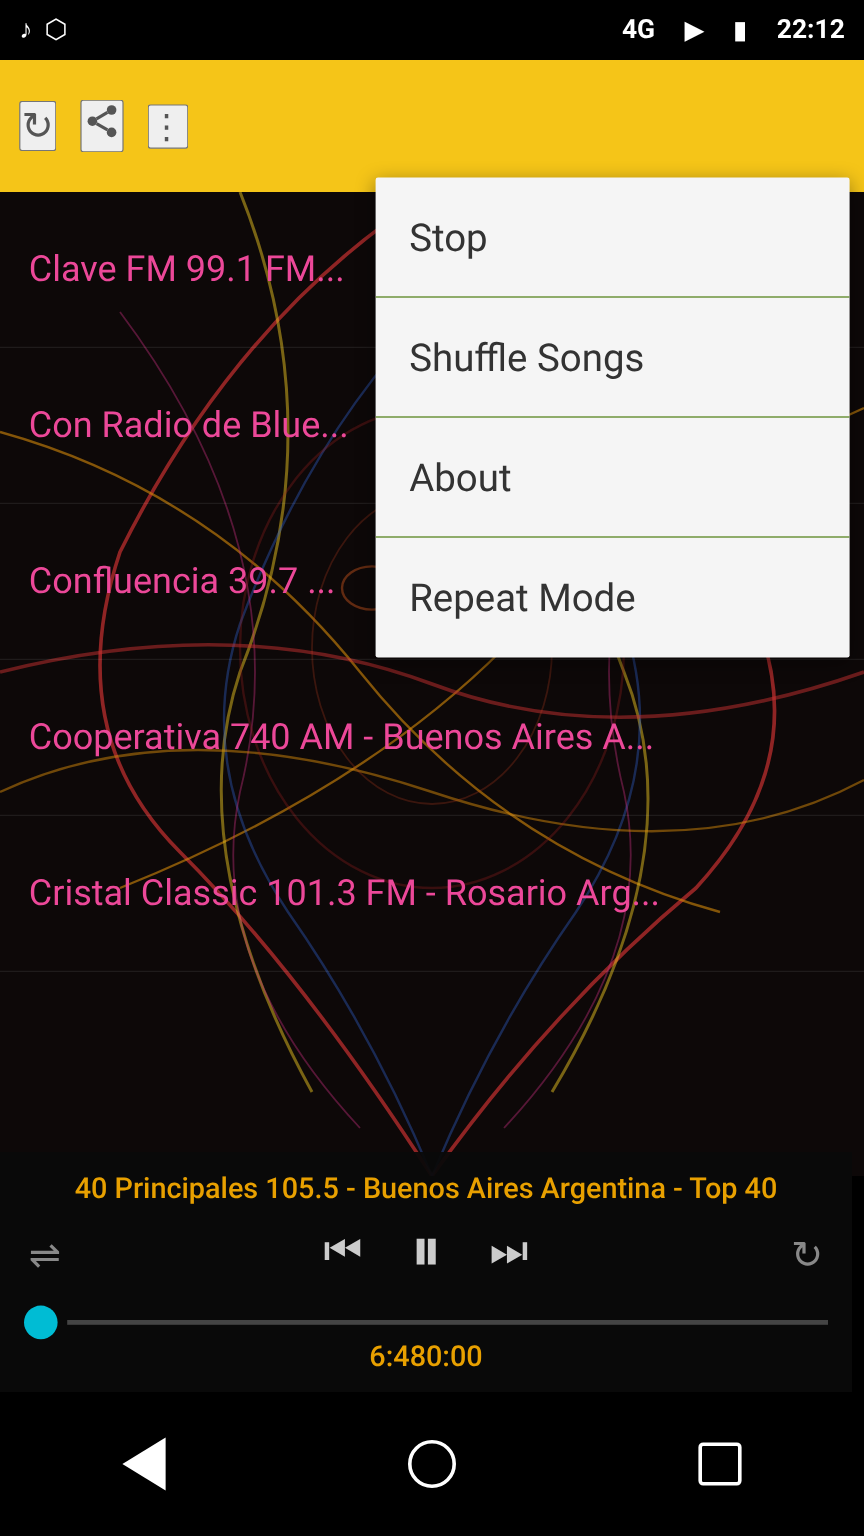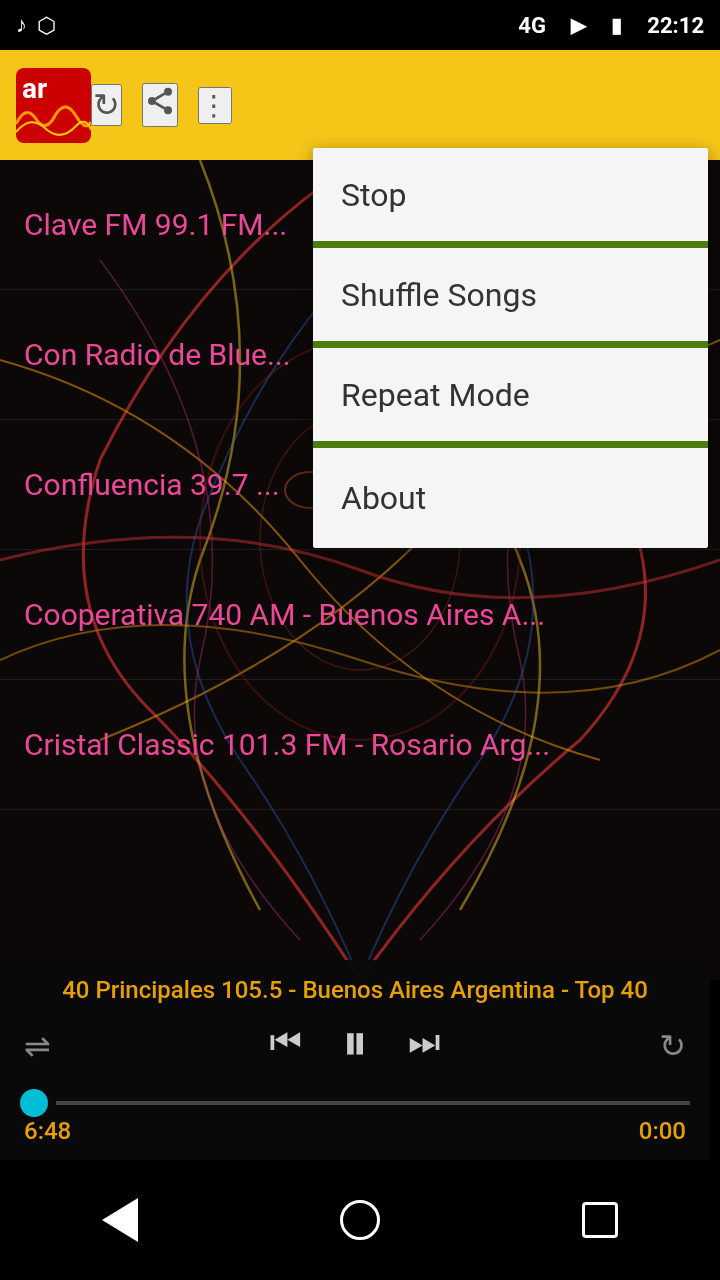--- a/index.html
+++ b/index.html
@@ -168,21 +168,21 @@
       box-shadow: 0 4px 16px rgba(0,0,0,0.4);
       overflow: hidden;
     }
 
     .menu-item {
       height: 100px;
       display: flex;
       align-items: center;
       padding: 0 28px;
       cursor: pointer;
-      border-bottom: 7px solid #4d7c0f;
+      border-bottom: 1px solid #4d7c0f;
     }
 
     .menu-item:last-child {
       border-bottom: none;
     }
 
     .menu-item-label {
       font-size: 32px;
       color: #333;
       font-weight: 400;
@@ -231,21 +231,21 @@
     .play-pause-btn {
       color: #ccc;
       font-size: 52px;
       cursor: pointer;
       background: none;
       border: none;
     }
 
     #time-row {
       display: flex;
-      justify-content: space-between;
+      justify-content: center;
       padding: 0 8px;
     }
 
     .time-label {
       font-size: 24px;
       color: #E8A000;
       font-weight: 500;
     }
 
     .shuffle-icon, .repeat-icon {
@@ -338,27 +338,20 @@
   </div>
   <div class="status-right">
     <span>4G</span>
     <span style="font-size:20px;">▶</span>
     <span style="font-size:20px;">▮</span>
     <span>22:12</span>
   </div>
 </div>
 
 <div id="toolbar">
-  <div id="app-logo">
-    <span class="logo-ar">ar</span>
-    <svg class="logo-waves" viewBox="0 0 75 45" xmlns="http://www.w3.org/2000/svg">
-      <path d="M0 30 Q10 10 20 25 Q30 40 40 20 Q50 5 60 22 Q70 38 75 28" stroke="#ff9900" stroke-width="3" fill="none"></path>
-      <path d="M0 38 Q15 20 30 35 Q45 48 60 32 Q70 22 75 36" stroke="#ffcc00" stroke-width="2" fill="none"></path>
-    </svg>
-  </div>
   <div class="toolbar-icons">
     <button class="toolbar-icon" title="Refresh">↻</button>
     <button class="toolbar-icon" title="Share">
       <svg width="32" height="32" viewBox="0 0 24 24" fill="#555">
         <circle cx="18" cy="5" r="3"></circle>
           <circle cx="6" cy="12" r="3"></circle>
           <circle cx="18" cy="19" r="3"></circle>
         <line x1="8.59" y1="13.51" x2="15.42" y2="17.49" stroke="#555" stroke-width="2"></line>
         <line x1="15.41" y1="6.51" x2="8.59" y2="10.49" stroke="#555" stroke-width="2"></line>
       </svg>
@@ -411,24 +404,24 @@
 </div>
 
 <div id="dropdown-menu">
   <div class="menu-item">
     <span class="menu-item-label">Stop</span>
   </div>
   <div class="menu-item">
     <span class="menu-item-label">Shuffle Songs</span>
   </div>
   <div class="menu-item">
+    <span class="menu-item-label">About</span>
+  </div>
+  <div class="menu-item">
     <span class="menu-item-label">Repeat Mode</span>
-  </div>
-  <div class="menu-item">
-    <span class="menu-item-label">About</span>
   </div>
 </div>
 
 <div id="player-bar">
   <div id="now-playing">40 Principales 105.5  -  Buenos Aires Argentina -  Top 40</div>
 
   <div style="display:flex; justify-content:space-between; align-items:center; padding: 0 8px 4px;">
     <span class="shuffle-icon">⇌</span>
 
     <div id="player-controls">

